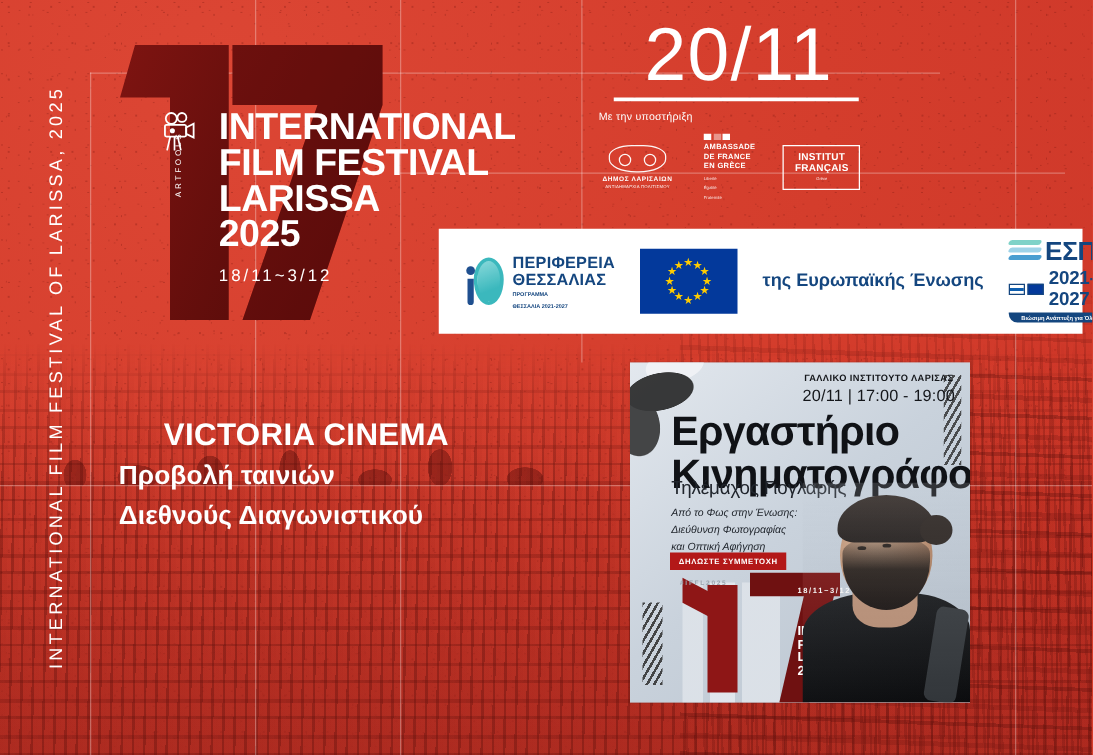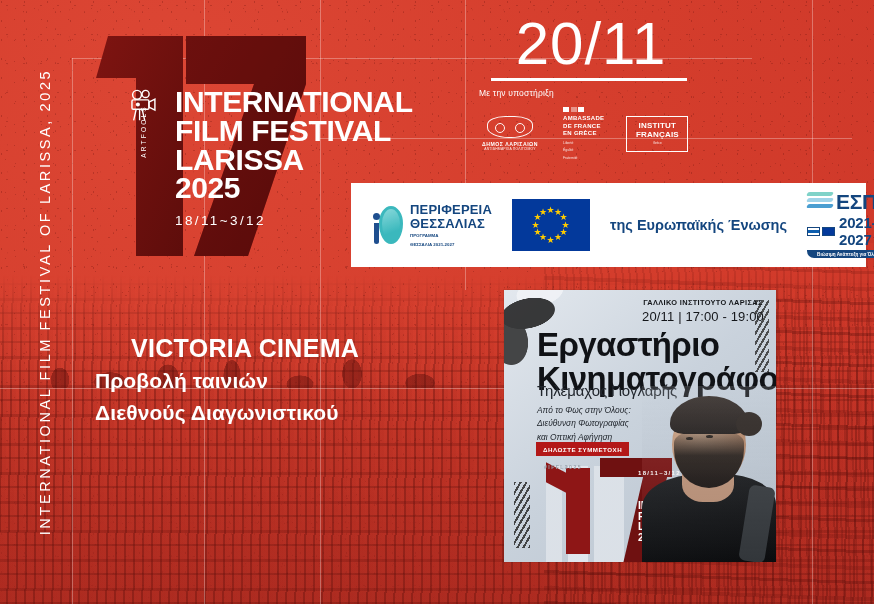--- a/index.html
+++ b/index.html
@@ -621,21 +621,21 @@
     </div>
 
     <div class="pc-title">
       <div>Εργαστήριο</div>
       <div>Κινηματογράφου</div>
     </div>
 
     <div class="pc-speaker">Τηλέμαχος Γιογλαρής</div>
 
     <div class="pc-sub">
-      <div>Από το Φως στην Όλους:</div>
+      <div>Από το Φως στην Ένωσης:</div>
       <div>Διεύθυνση Φωτογραφίας</div>
       <div>και Οπτική Αφήγηση</div>
     </div>
 
     <div class="pc-cta">ΔΗΛΩΣΤΕ ΣΥΜΜΕΤΟΧΗ</div>
 
     <div class="pc-logoblock">
       <div class="bars"></div>
       <div class="one"></div>
       <div class="seven">

